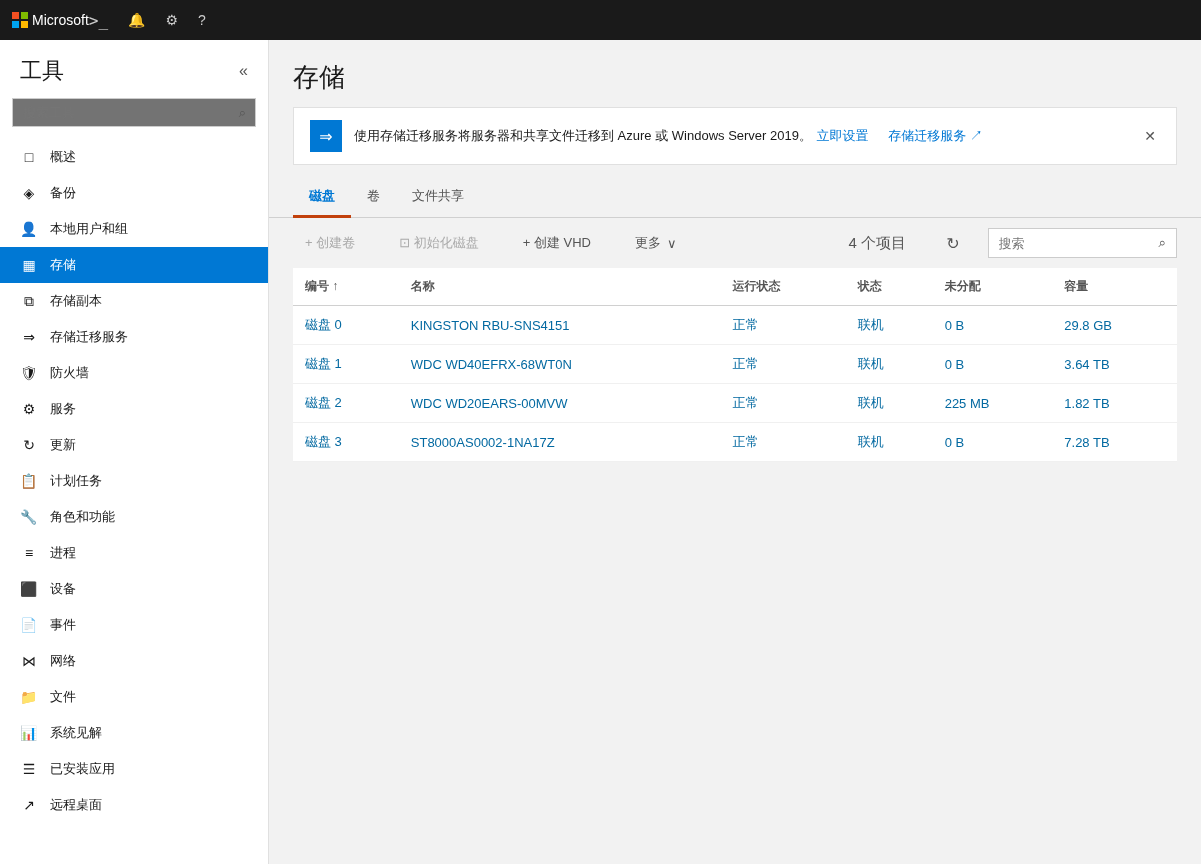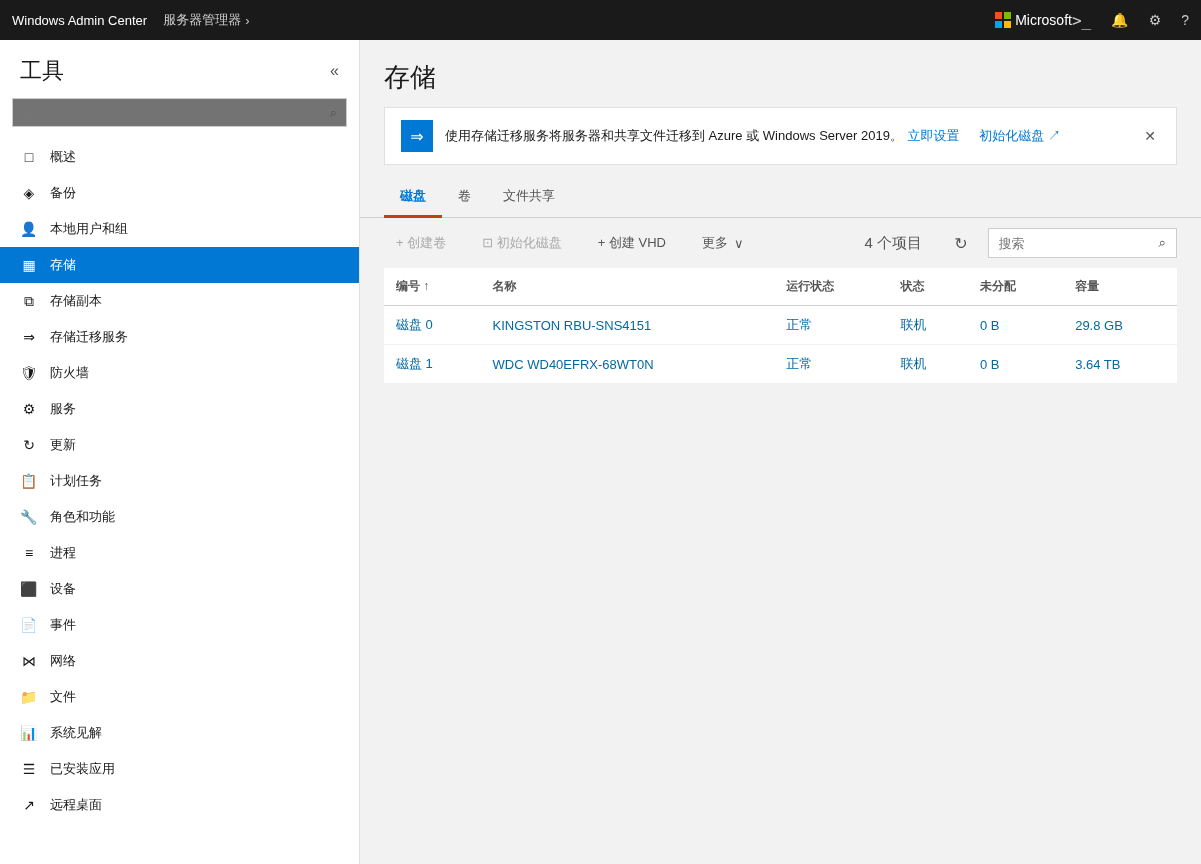--- a/index.html
+++ b/index.html
@@ -60,21 +60,21 @@
     .top-nav-icon { cursor: pointer; }
 
     
     .layout {
       display: flex;
       height: calc(864px - 40px);
     }
 
     
     .sidebar {
-      width: 360px;
+      width: 269px;
       background: #fff;
       border-right: 1px solid #e0e0e0;
       display: flex;
       flex-direction: column;
       flex-shrink: 0;
     }
     .sidebar-header {
       display: flex;
       align-items: center;
       justify-content: space-between;
@@ -221,21 +221,21 @@
       color: #0078d4;
       border-bottom: 3px solid #c2410c;
       font-weight: 600;
     }
 
     
     .toolbar {
       display: flex;
       align-items: center;
       padding: 10px 24px;
-      gap: 12px;
+      gap: 20px;
       background: #f2f2f2;
     }
     .toolbar-btn {
       display: flex;
       align-items: center;
       gap: 6px;
       padding: 6px 12px;
       background: transparent;
       border: none;
       cursor: pointer;
@@ -313,27 +313,20 @@
 
     
     ::-webkit-scrollbar { width: 6px; height: 6px; }
     ::-webkit-scrollbar-track { background: #f0f0f0; }
     ::-webkit-scrollbar-thumb { background: #bbb; }
   </style>
 </head>
 <body>
 
 <div class="top-nav">
-  <div class="top-nav-left">
-    <span class="top-nav-title">Windows Admin Center</span>
-    <div class="top-nav-breadcrumb">
-      <span>服务器管理器</span>
-      <span>›</span>
-    </div>
-  </div>
   <div class="top-nav-center">
     <div class="ms-grid">
       <span></span>
         <span></span>
         <span></span>
         <span></span>
     </div>
     <span style="color:#fff;font-size:14px;">Microsoft</span>
   </div>
   <div class="top-nav-right">
@@ -442,21 +435,21 @@
       <div class="page-title">存储</div>
     </div>
 
     <div class="banner" style="margin:0 24px 0;">
       <div class="banner-icon">
         <span style="font-size:16px;">⇒</span>
       </div>
       <div class="banner-text">
         <span>使用存储迁移服务将服务器和共享文件迁移到 Azure 或 Windows Server 2019。</span>
         <a class="banner-link">立即设置</a>
-        <a class="banner-link-secondary">初始化磁盘 ↗</a>
+        <a class="banner-link-secondary">存储迁移服务 ↗</a>
       </div>
       <span class="banner-close">✕</span>
     </div>
 
     <div class="tabs">
     <div class="tab active">磁盘</div>
         <div class="tab">卷</div>
         <div class="tab">文件共享</div>
       </div>
 
@@ -504,17 +497,33 @@
               <td>29.8 GB</td>
             </tr>
             <tr>
               <td>磁盘 1</td>
               <td>WDC WD40EFRX-68WT0N</td>
               <td>正常</td>
               <td>联机</td>
               <td>0 B</td>
               <td>3.64 TB</td>
             </tr>
+            <tr>
+              <td>磁盘 2</td>
+              <td>WDC WD20EARS-00MVW</td>
+              <td>正常</td>
+              <td>联机</td>
+              <td>225 MB</td>
+              <td>1.82 TB</td>
+            </tr>
+            <tr>
+              <td>磁盘 3</td>
+              <td>ST8000AS0002-1NA17Z</td>
+              <td>正常</td>
+              <td>联机</td>
+              <td>0 B</td>
+              <td>7.28 TB</td>
+            </tr>
           </tbody>
       </table>
     </div>
   </div>
 </div>
 
 </body></html>

